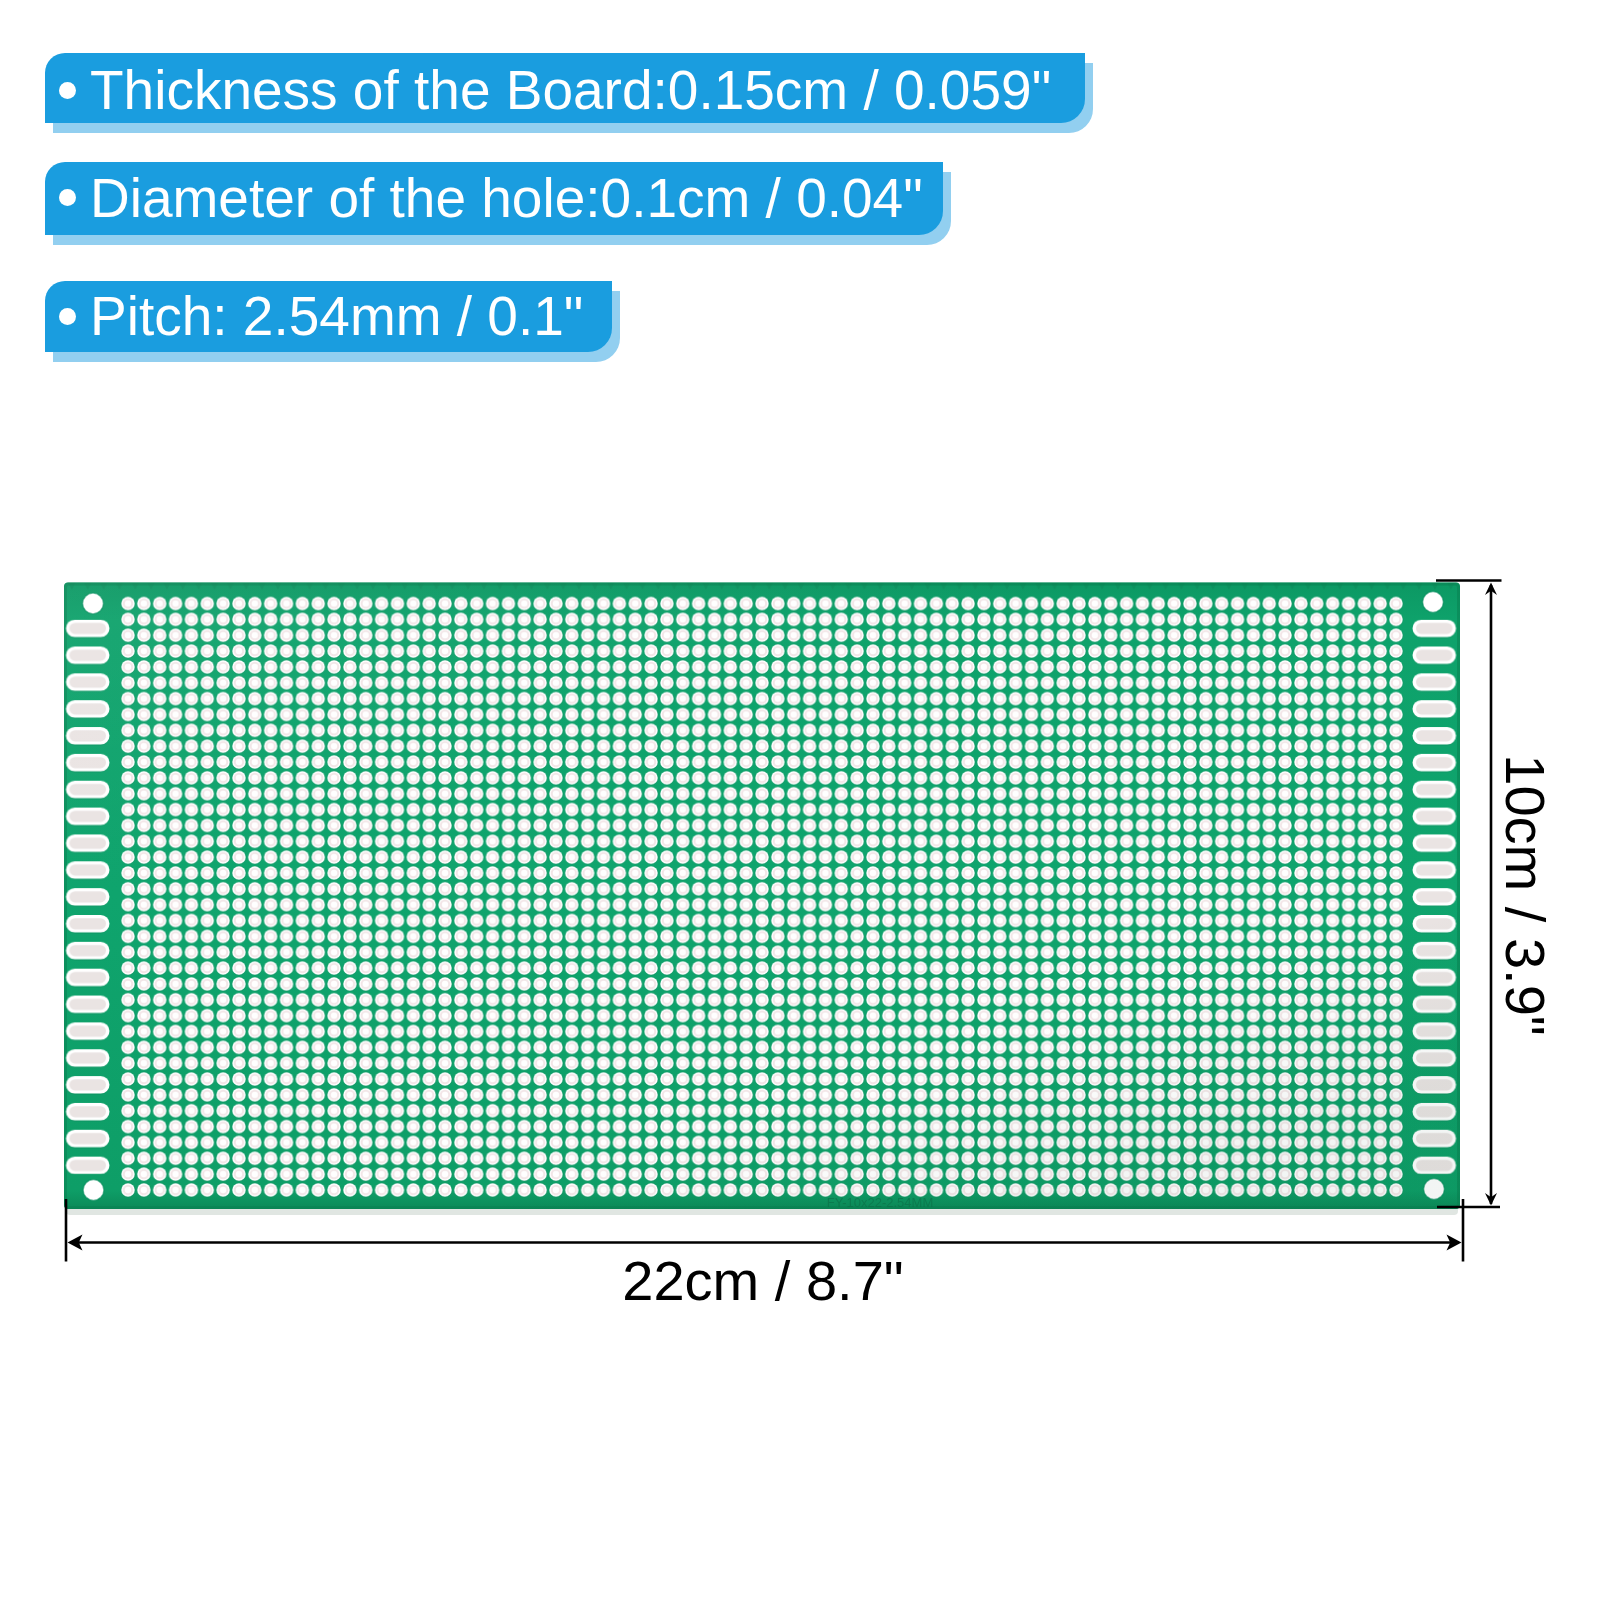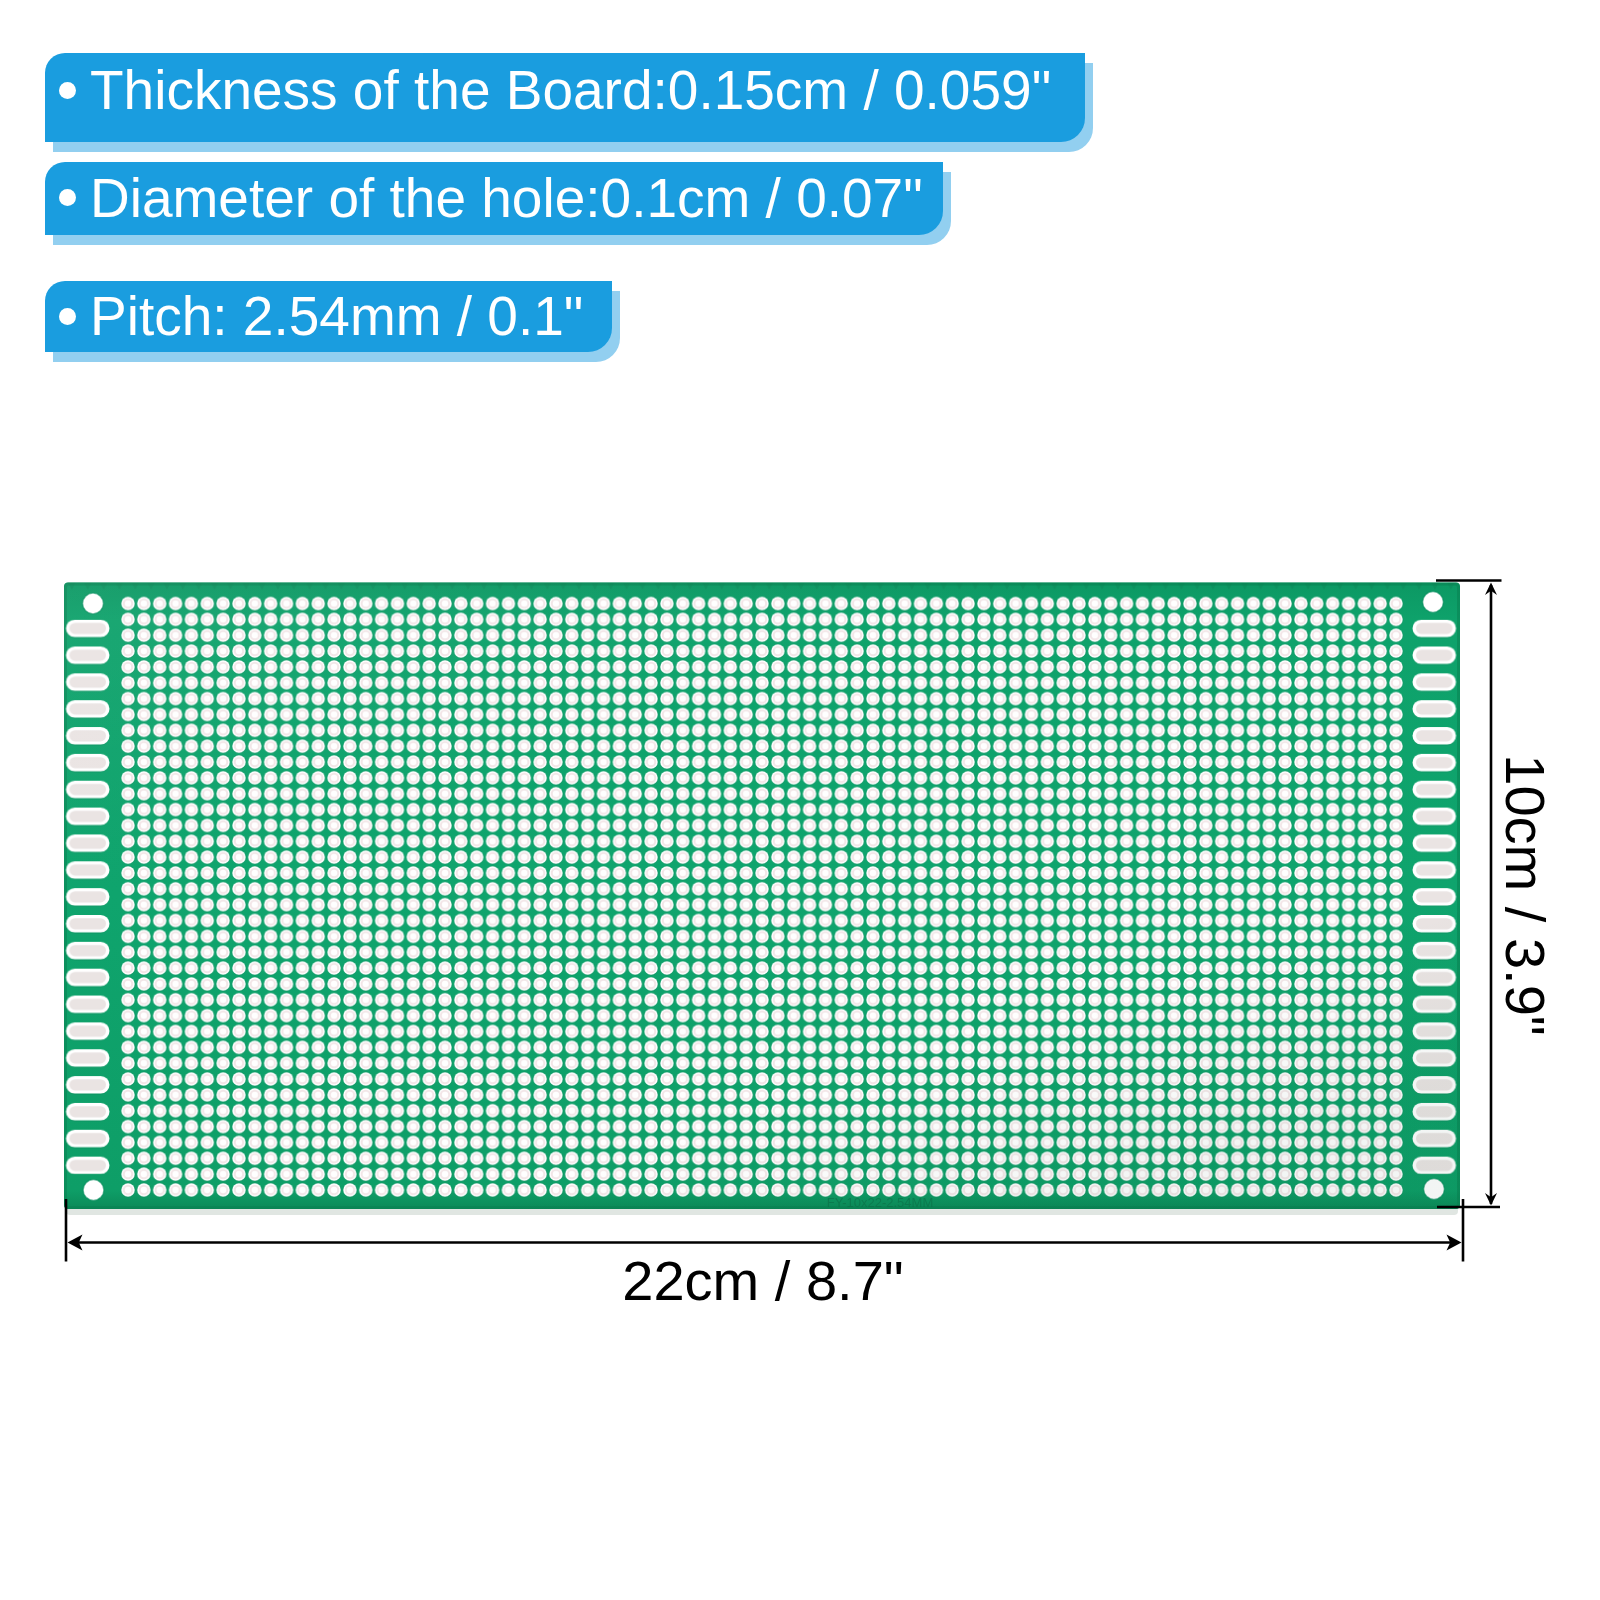--- a/index.html
+++ b/index.html
@@ -83,24 +83,24 @@
   <g fill="#000000" stroke="none">
     <path d="M1491 582.5 L1497 595 L1491 590.8 L1485 595 Z"></path>
     <path d="M1491 1205.5 L1497 1193 L1491 1197.2 L1485 1193 Z"></path>
     <path d="M67.5 1242.5 L82.5 1234.4 L78.8 1242.5 L82.5 1250.6 Z"></path>
     <path d="M1461.5 1242.5 L1446.5 1234.4 L1450.2 1242.5 L1446.5 1250.6 Z"></path>
   </g>
   <text x="763" y="1300" font-size="56" fill="#000" text-anchor="middle" font-family="Liberation Sans">22cm / 8.7"</text>
   <text x="1506" y="895" font-size="56" fill="#000" text-anchor="middle" font-family="Liberation Sans" transform="rotate(90 1506 895)">10cm / 3.9"</text>
 </svg>
 
-<div class="b" style="left:45px;top:53px;width:1040px;height:89px;">
+<div class="b" style="left:45px;top:53px;width:1040px;height:70px;">
   <span class="dot" style="top:28.7px;"></span>
   <span class="t" style="line-height:74.5px;">Thickness of the Board:0.15cm / 0.059"</span>
 </div>
 <div class="b" style="left:45px;top:161.5px;width:898px;height:73px;">
   <span class="dot" style="top:27.5px;"></span>
-  <span class="t" style="line-height:73px;">Diameter of the hole:0.1cm / 0.07"</span>
+  <span class="t" style="line-height:73px;">Diameter of the hole:0.1cm / 0.04"</span>
 </div>
 <div class="b" style="left:45px;top:281px;width:567px;height:71px;">
   <span class="dot" style="top:27px;"></span>
   <span class="t" style="line-height:71px;">Pitch: 2.54mm / 0.1"</span>
 </div>
 
 </body></html>

